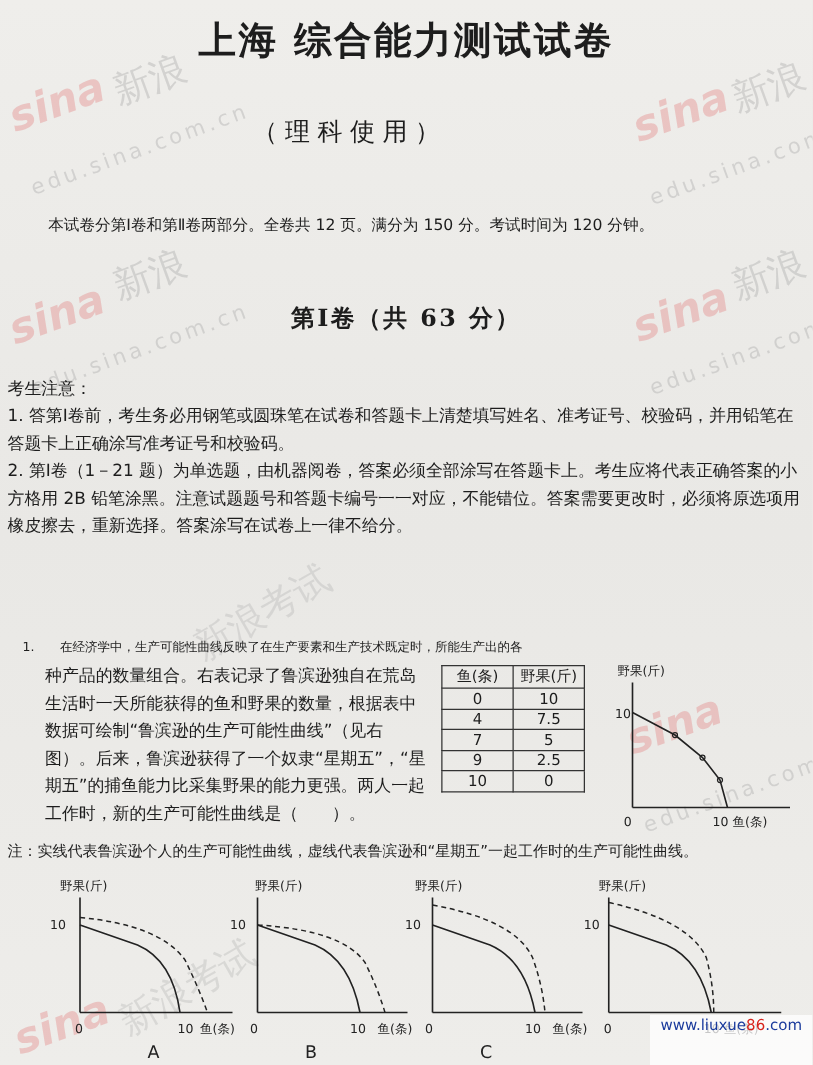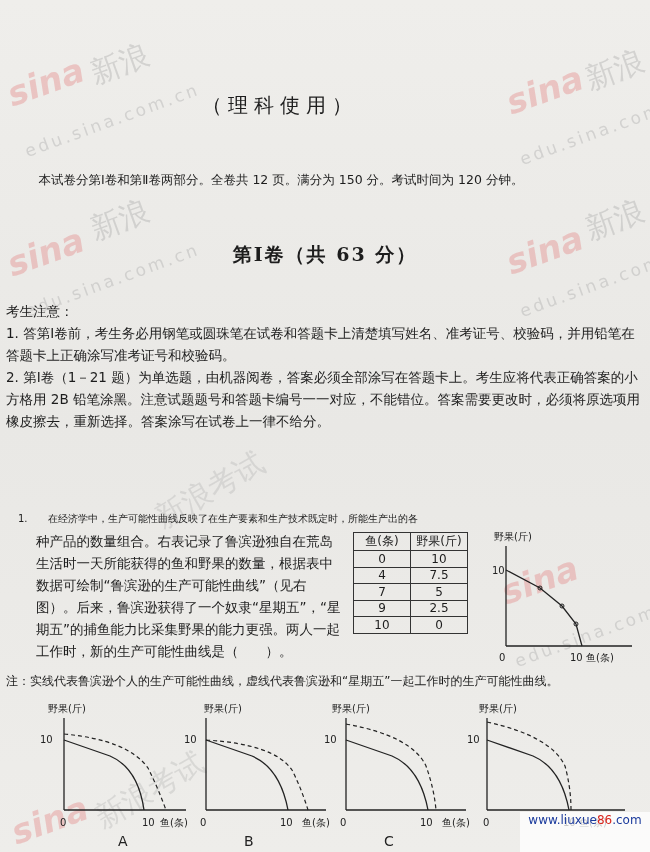--- a/index.html
+++ b/index.html
@@ -53,20 +53,21 @@
   <div class="wm wm-edu" style="left:20px;top:270px;">edu.sina.com.cn</div>
   <div class="wm wm-sina" style="left:505px;top:230px;">sina</div>
   <div class="wm wm-xinlang" style="left:585px;top:200px;">新浪</div>
   <div class="wm wm-edu" style="left:515px;top:270px;">edu.sina.com.cn</div>
   <div class="wm wm-kaoshi" style="left:150px;top:470px;">新浪考试</div>
   <div class="wm wm-sina" style="left:500px;top:560px;">sina</div>
   <div class="wm wm-edu" style="left:510px;top:620px;">edu.sina.com.cn</div>
   <div class="wm wm-sina" style="left:10px;top:800px;">sina</div>
   <div class="wm wm-kaoshi" style="left:90px;top:770px;">新浪考试</div>
 
+  <div class="title">上海  综合能力测试试卷</div>
   <div class="subtitle">（理科使用）</div>
   <div class="intro">本试卷分第Ⅰ卷和第Ⅱ卷两部分。全卷共 12 页。满分为 150 分。考试时间为 120 分钟。</div>
   <div class="section">第Ⅰ卷（共 63 分）</div>
 
   <div class="notes">
     <p>考生注意：</p>
     <p>1. 答第Ⅰ卷前，考生务必用钢笔或圆珠笔在试卷和答题卡上清楚填写姓名、准考证号、校验码，并用铅笔在答题卡上正确涂写准考证号和校验码。</p>
     <p>2. 第Ⅰ卷（1－21 题）为单选题，由机器阅卷，答案必须全部涂写在答题卡上。考生应将代表正确答案的小方格用 2B 铅笔涂黑。注意试题题号和答题卡编号一一对应，不能错位。答案需要更改时，必须将原选项用橡皮擦去，重新选择。答案涂写在试卷上一律不给分。</p>
   </div>
 

